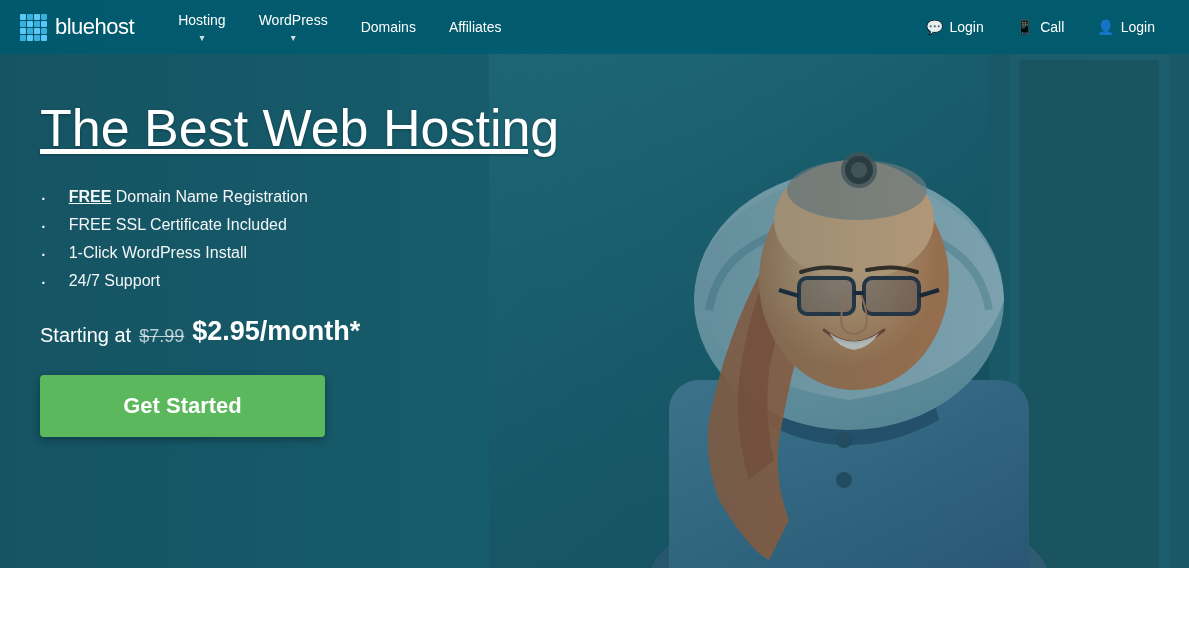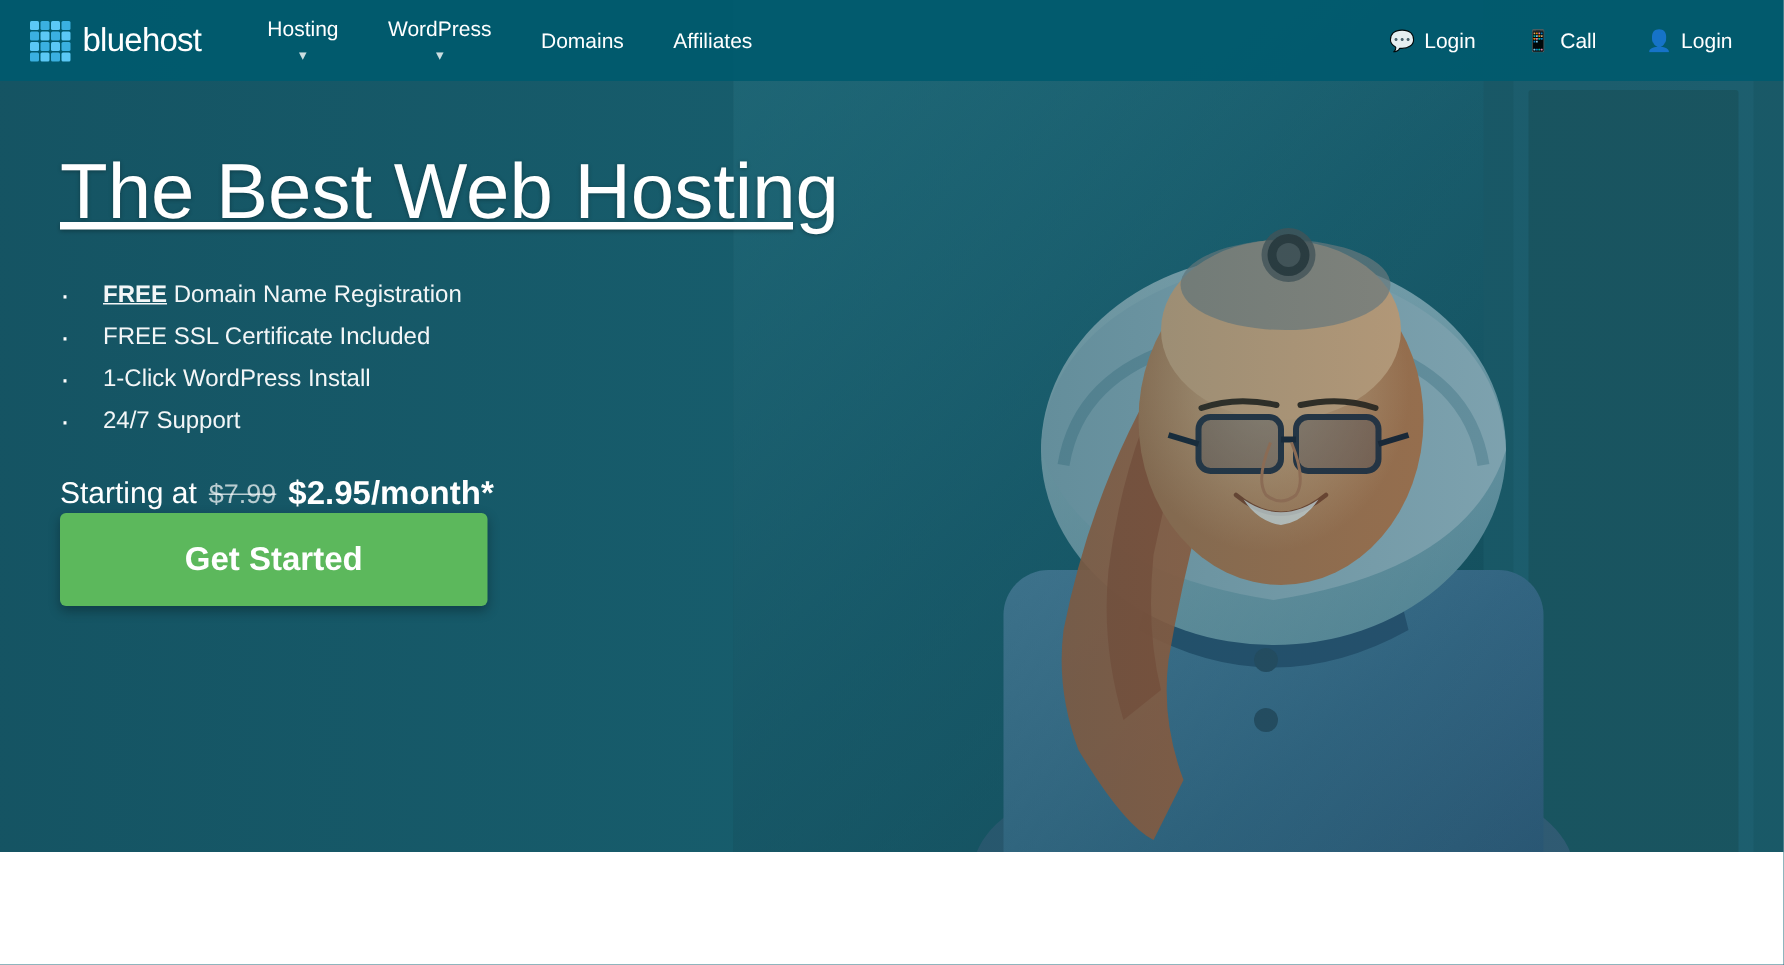--- a/index.html
+++ b/index.html
@@ -185,33 +185,34 @@
 
     .feature-text { color: rgba(255,255,255,0.95); margin-left: 16px; }
 
     .feature-free {
       font-weight: bold;
       text-decoration: underline;
     }
 
     .pricing {
       font-size: 20px;
-      display: flex;
-      align-items: center;
+      margin-bottom: 28px;
+      display: flex;
+      align-items: flex-end;
       gap: 8px;
     }
 
     .price-original {
       text-decoration: line-through;
       color: rgba(255,255,255,0.7);
       font-size: 18px;
     }
 
     .price-current {
-      font-size: 22px;
+      font-size: 27px;
       font-weight: bold;
     }
 
     .cta-button {
       display: inline-block;
       background: #5cb85c;
       color: white;
       font-size: 22px;
       font-weight: bold;
       padding: 18px 76px;

